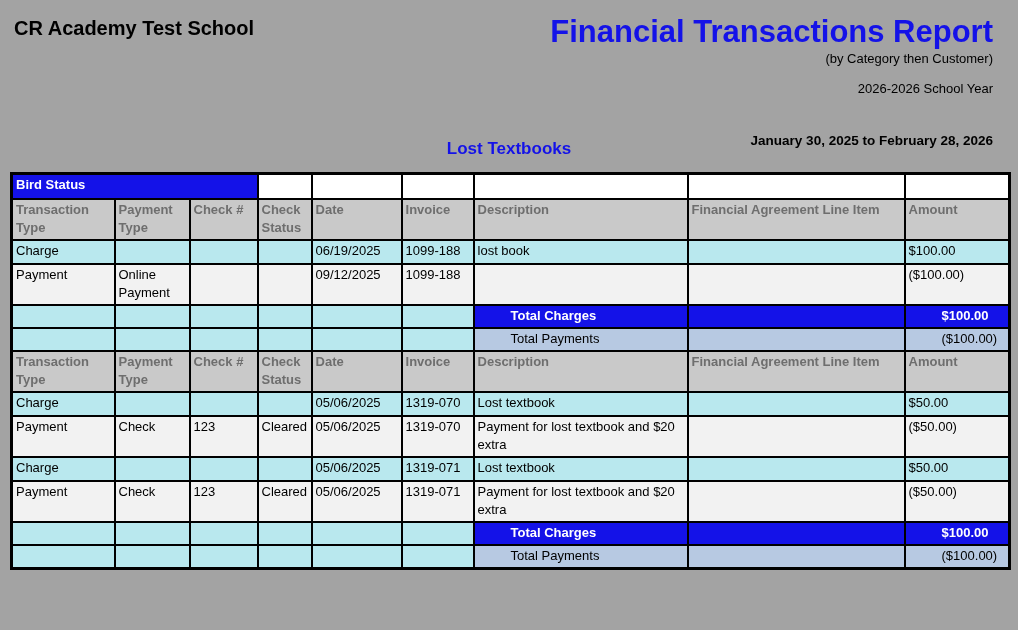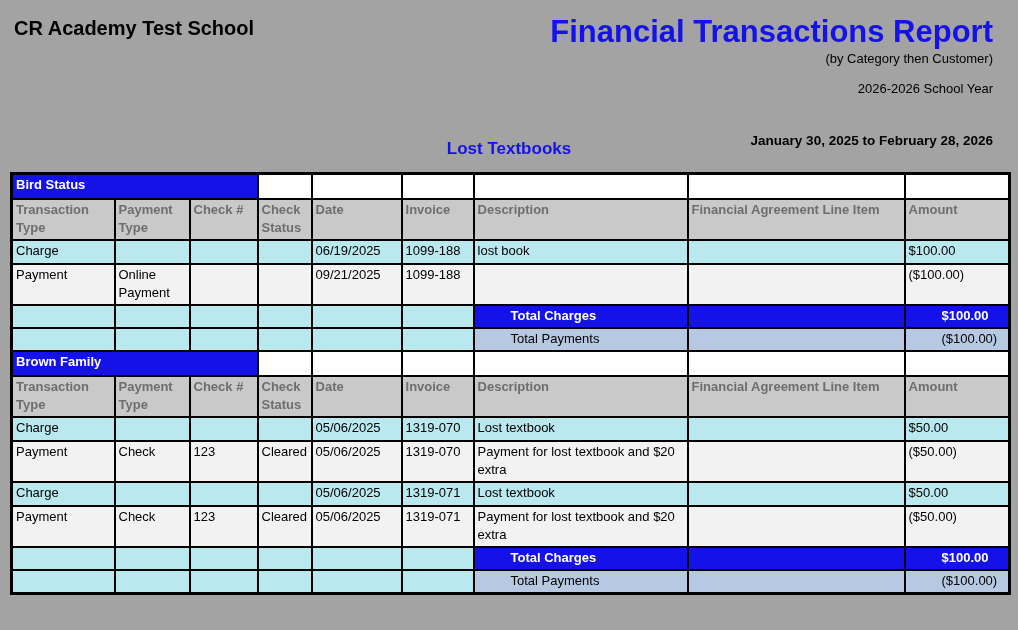--- a/index.html
+++ b/index.html
@@ -119,21 +119,21 @@
             <td class="charge-cell">1099-188</td>
             <td class="charge-cell">lost book</td>
             <td class="charge-cell"></td>
             <td class="charge-cell">$100.00</td>
           </tr>
           <tr class="transaction-row">
             <td class="payment-cell">Payment</td>
             <td class="payment-cell">Online Payment</td>
             <td class="payment-cell"></td>
             <td class="payment-cell"></td>
-            <td class="payment-cell">09/21/2025</td>
+            <td class="payment-cell">09/12/2025</td>
             <td class="payment-cell">1099-188</td>
             <td class="payment-cell"></td>
             <td class="payment-cell"></td>
             <td class="payment-cell">($100.00)</td>
           </tr>
           <tr class="total-row">
             <td class="cyan-empty"></td>
             <td class="cyan-empty"></td>
             <td class="cyan-empty"></td>
             <td class="cyan-empty"></td>
@@ -146,29 +146,20 @@
           <tr class="total-row">
             <td class="cyan-empty"></td>
             <td class="cyan-empty"></td>
             <td class="cyan-empty"></td>
             <td class="cyan-empty"></td>
             <td class="cyan-empty"></td>
             <td class="cyan-empty"></td>
             <td class="tp-cell">Total Payments</td>
             <td class="tp-cell"></td>
             <td class="tp-cell">($100.00)</td>
-          </tr>
-          <tr class="family-header-row">
-            <td class="family-cell" colspan="3">Brown Family</td>
-            <td class="blank-cell"></td>
-            <td class="blank-cell"></td>
-            <td class="blank-cell"></td>
-            <td class="blank-cell"></td>
-            <td class="blank-cell"></td>
-            <td class="blank-cell"></td>
           </tr>
           <tr class="column-header-row">
             <td class="col-header">Transaction Type</td>
             <td class="col-header">Payment Type</td>
             <td class="col-header">Check #</td>
             <td class="col-header">Check Status</td>
             <td class="col-header">Date</td>
             <td class="col-header">Invoice</td>
             <td class="col-header">Description</td>
             <td class="col-header">Financial Agreement Line Item</td>

